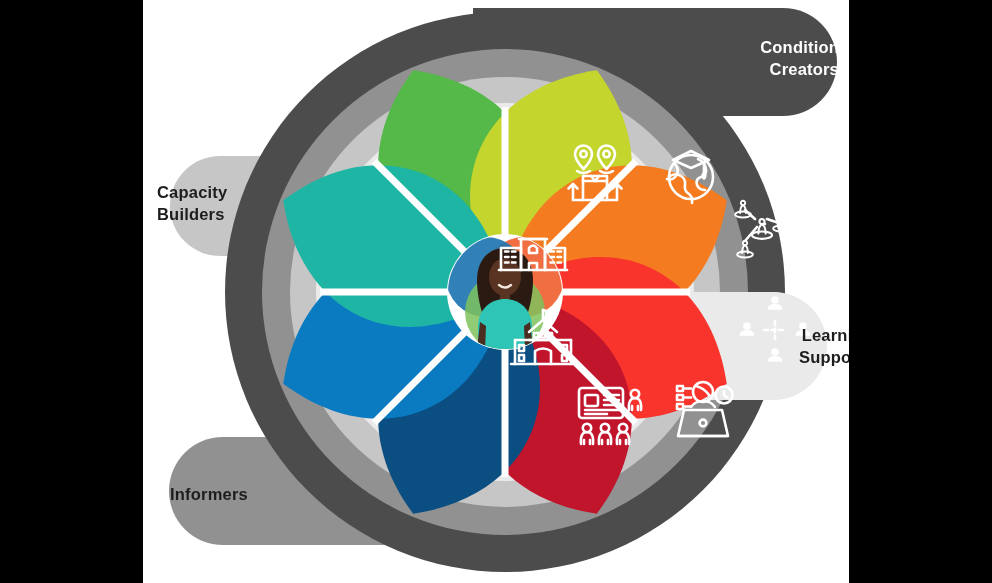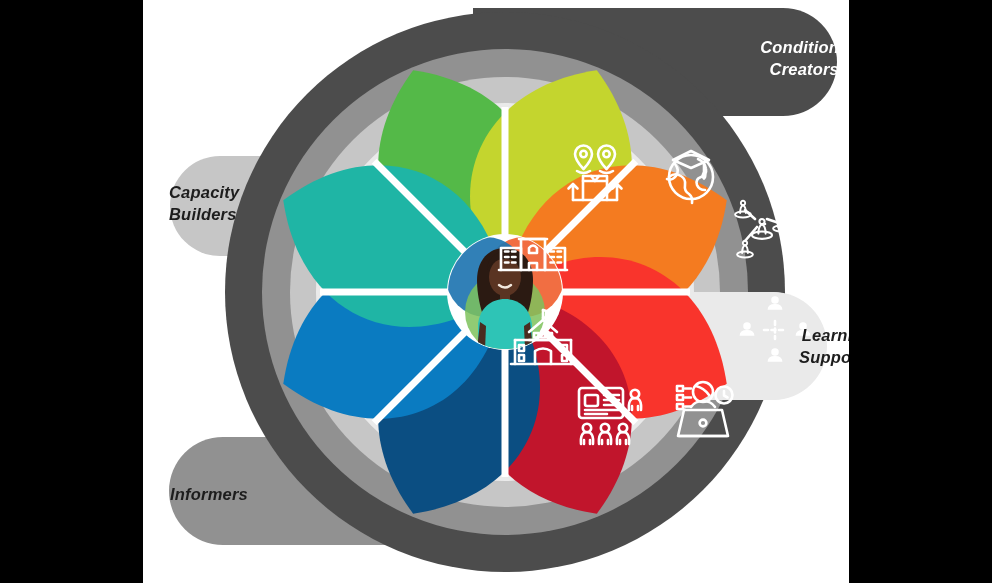--- a/index.html
+++ b/index.html
@@ -1,31 +1,31 @@
 <!DOCTYPE html>
 <html><head>
 <meta charset="utf-8">
 <style>
   html,body{margin:0;padding:0;background:#000;}
   body{width:992px;height:583px;overflow:hidden;font-family:"Liberation Sans",sans-serif;}
-  #stage{position:relative;width:912px;height:583px;background:#000;font-style:italic;}
+  #stage{position:relative;width:912px;height:583px;background:#000;}
   #canvas{position:absolute;left:143px;top:0;width:706px;height:583px;background:#ffffff;overflow:hidden;}
   #canvas svg{display:block;}
   .pill-label{
     position:absolute;
     font-weight:bold;
     font-size:16.5px;
     line-height:22px;
     letter-spacing:0.2px;
     white-space:pre-line;
     text-align:right;
   }
   #label-condition{left:566px;top:36px;width:130px;color:#ffffff;}
   #label-learning{left:590px;top:324px;width:140px;color:#1d1d1d;}
-  #label-capacity{left:26px;top:181px;width:160px;color:#1d1d1d;text-align:left;}
+  #label-capacity{left:14px;top:181px;width:160px;color:#1d1d1d;text-align:left;}
   #label-informers{left:27px;top:483px;width:170px;color:#1d1d1d;text-align:left;}
 </style>
 </head>
 <body>
 
 <div id="stage">
   <div id="canvas">
 
     <svg width="706" height="583" viewBox="0 0 706 583">
       <defs>

